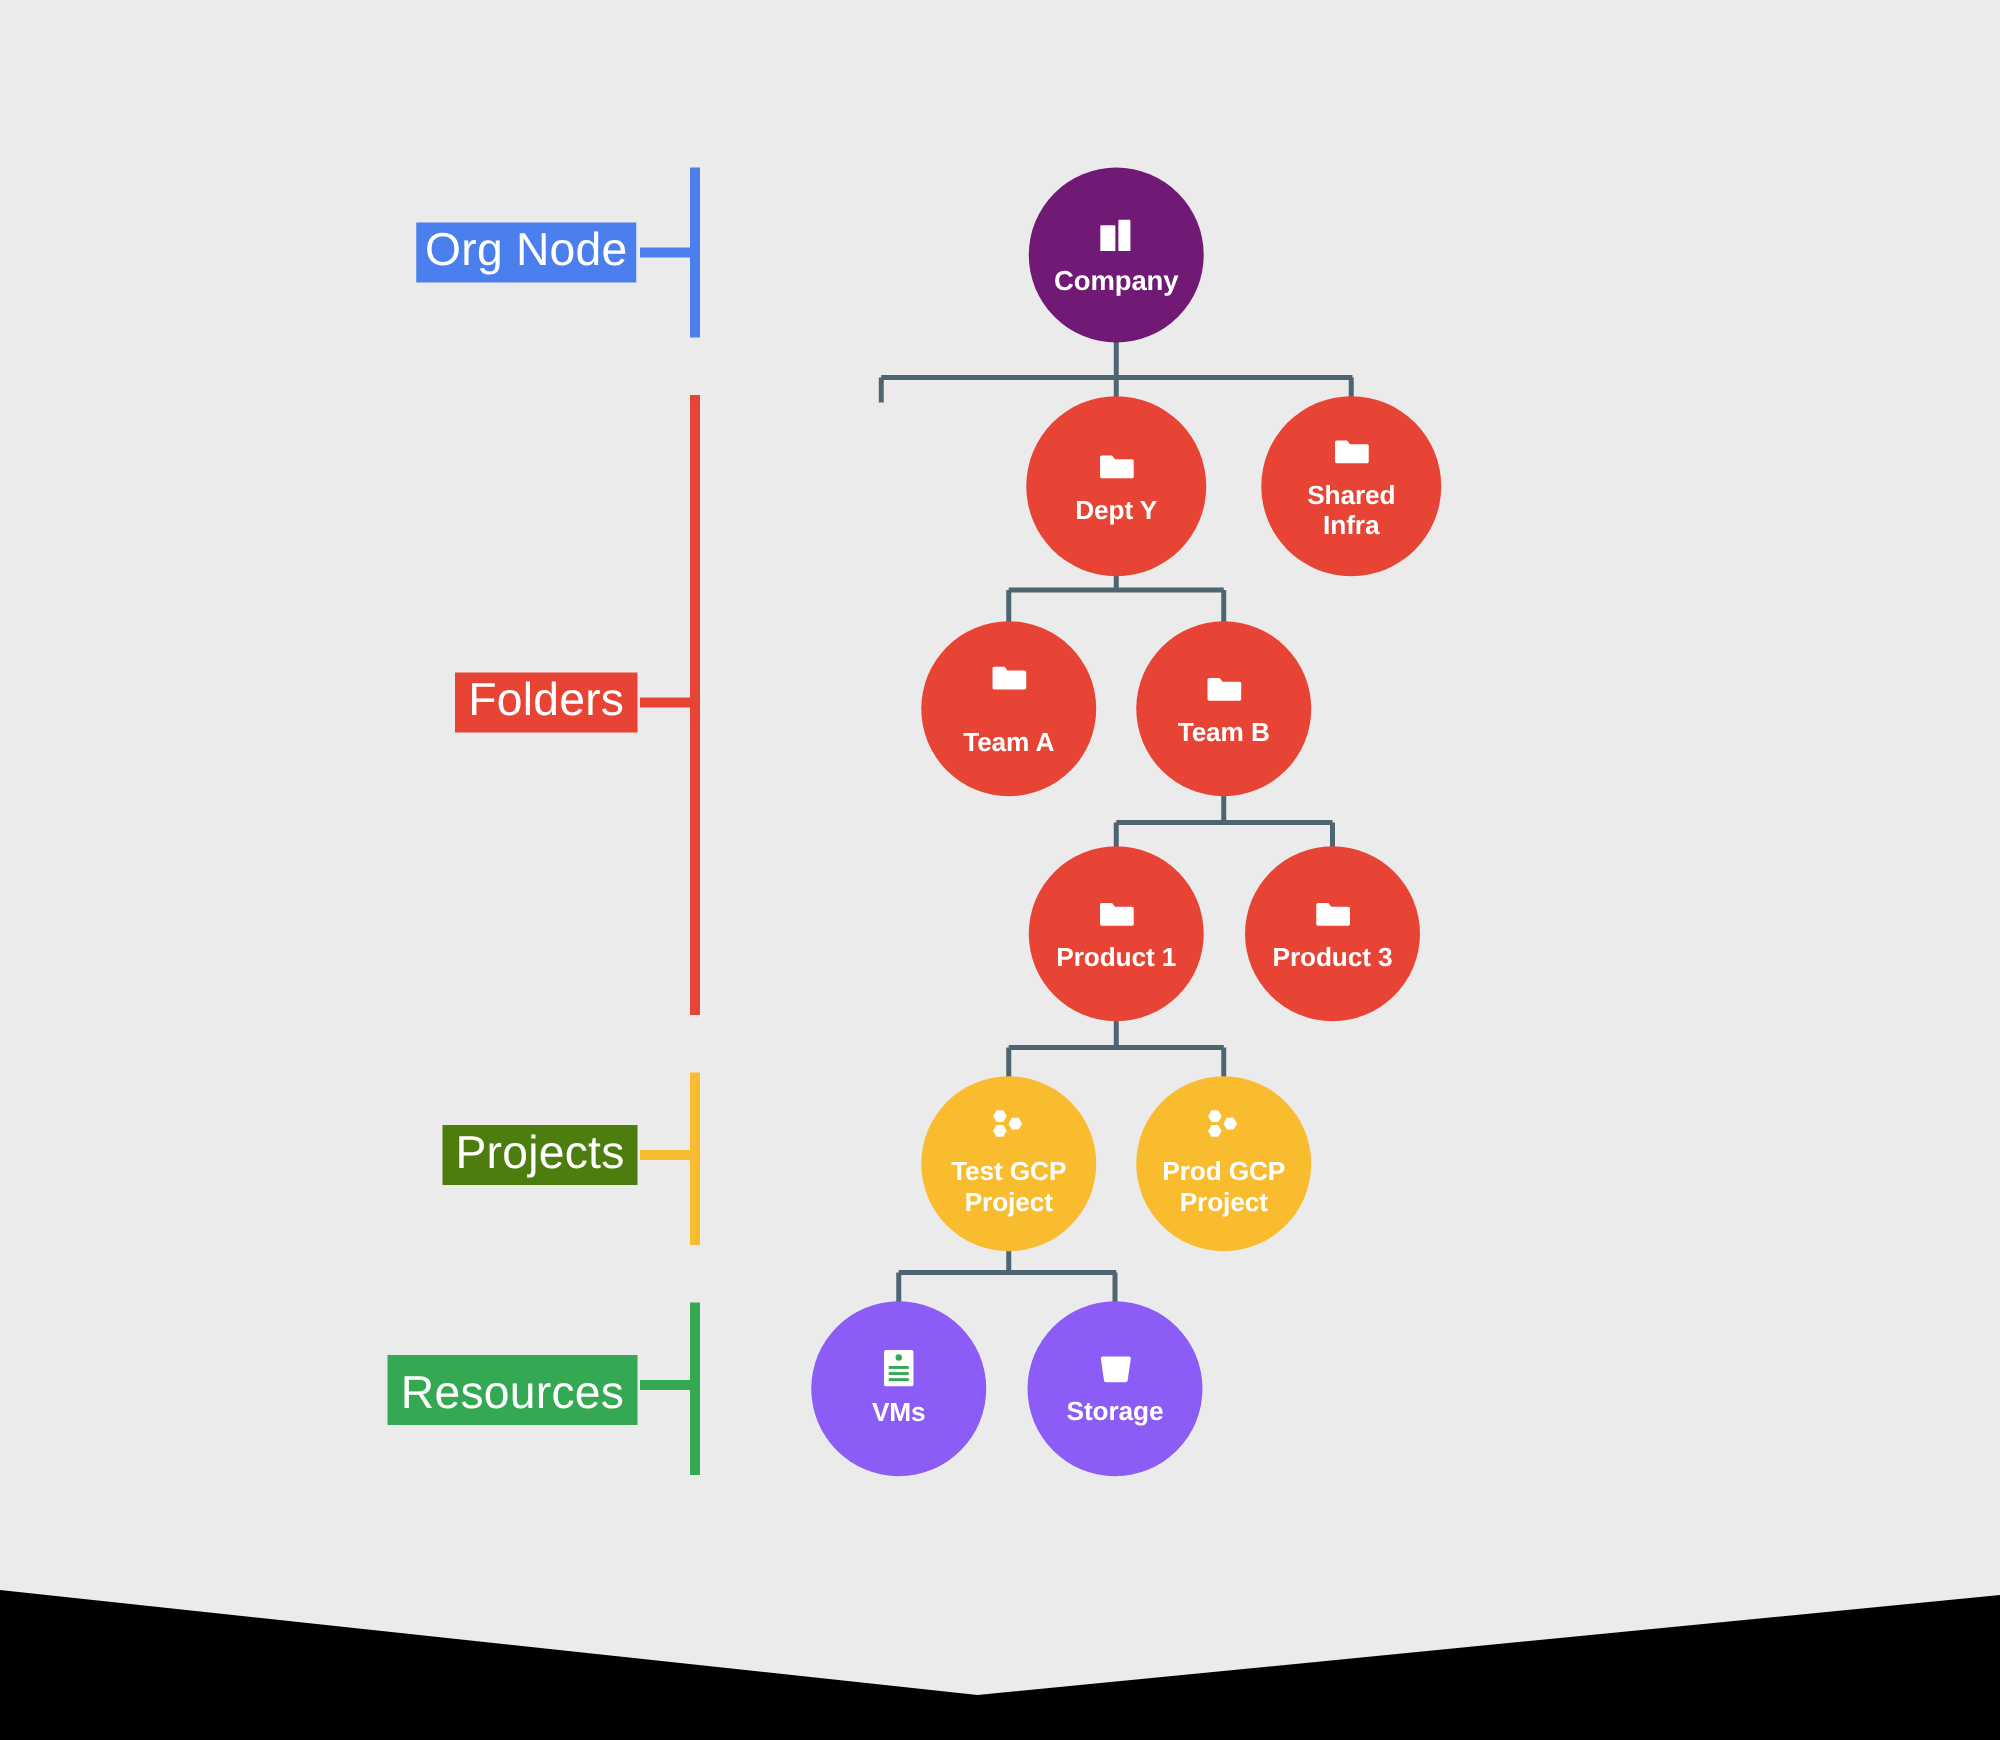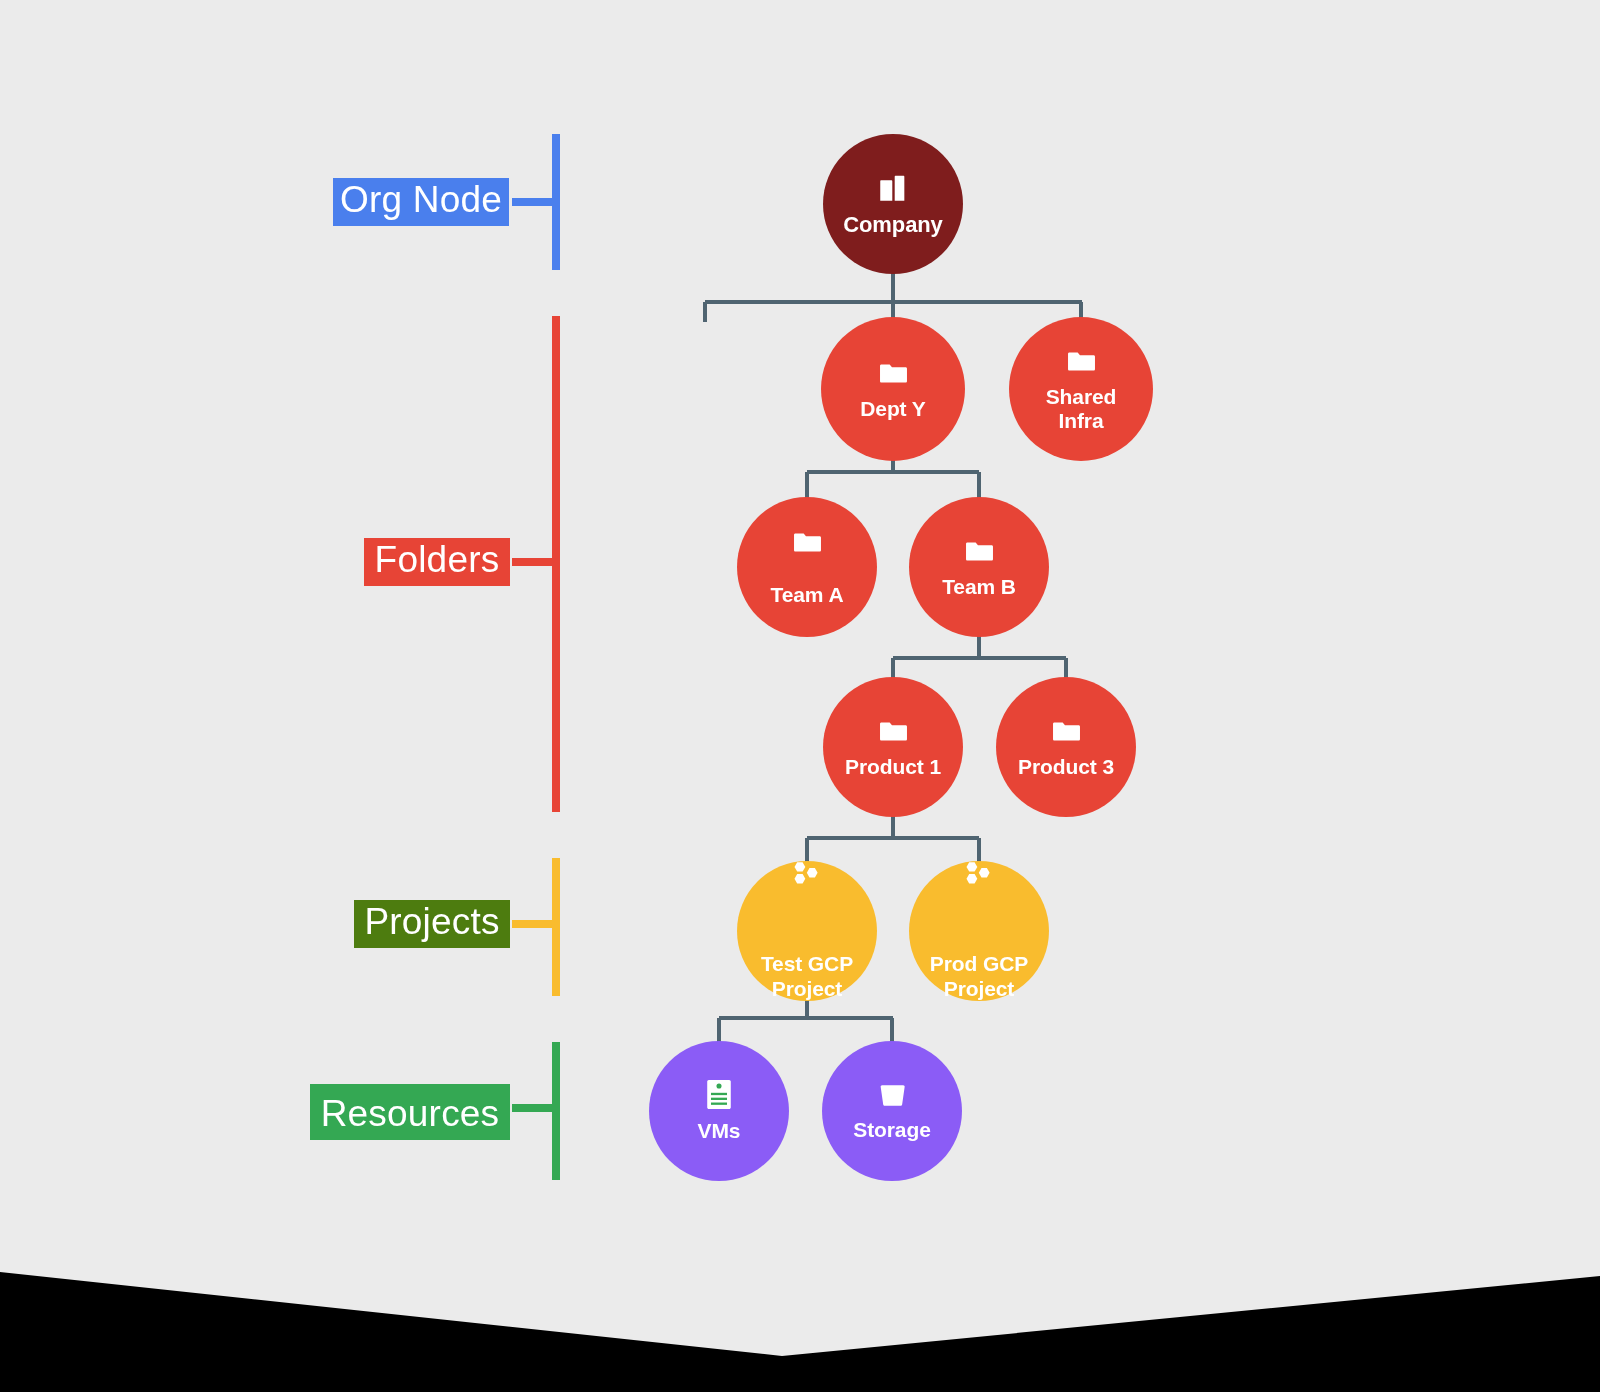--- a/index.html
+++ b/index.html
@@ -73,23 +73,23 @@
     margin-bottom: 7px;
     line-height: 0;
   }
   .node .node-label {
     font-size: 21px;
     font-weight: bold;
     line-height: 1.16;
     letter-spacing: -0.1px;
     white-space: pre-line;
   }
-  .node.kind-org      { background: #7f1d1d; text-align: center; }
+  .node.kind-org      { background: #701a75; text-align: center; }
   .node.kind-folder   { background: #e74436; }
-  .node.kind-project  { background: #f9bc2e; justify-content: space-between; }
+  .node.kind-project  { background: #f9bc2e; }
   .node.kind-resource { background: #8b5cf6; }
 
   .node.kind-org .node-label { font-size: 22px; }
   .node.kind-project .node-label { font-size: 21px; }
 
   svg { display: block; }
 </style>
 </head>
 <body>
 

